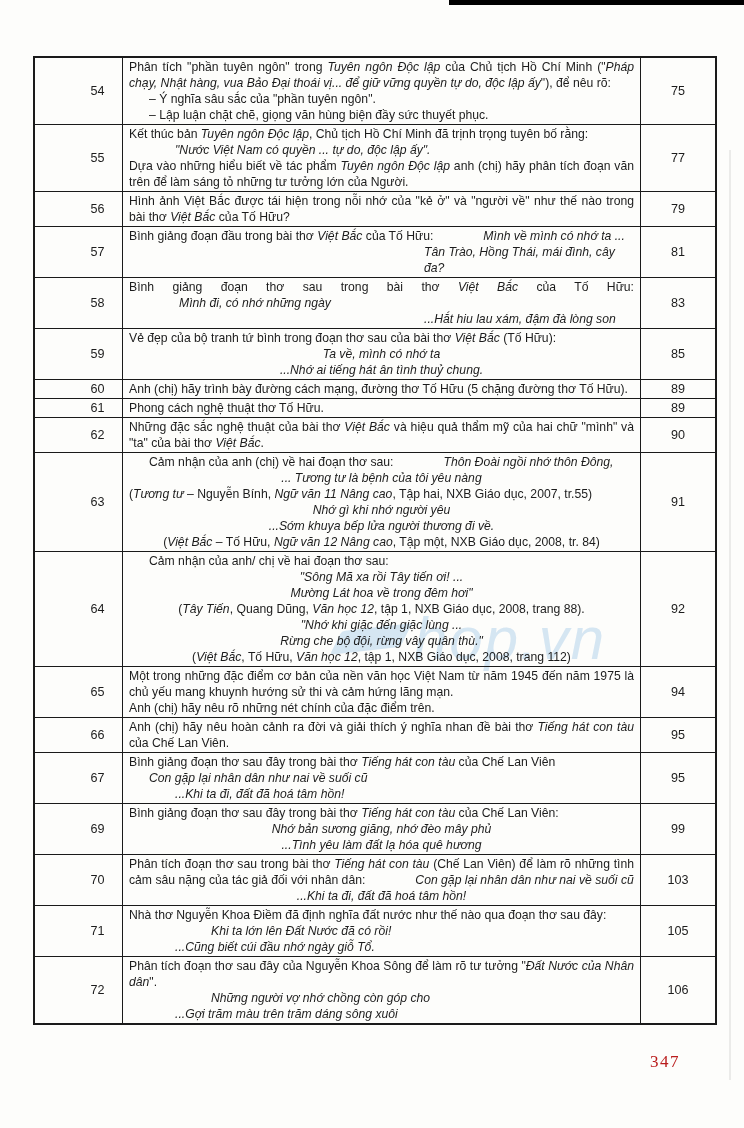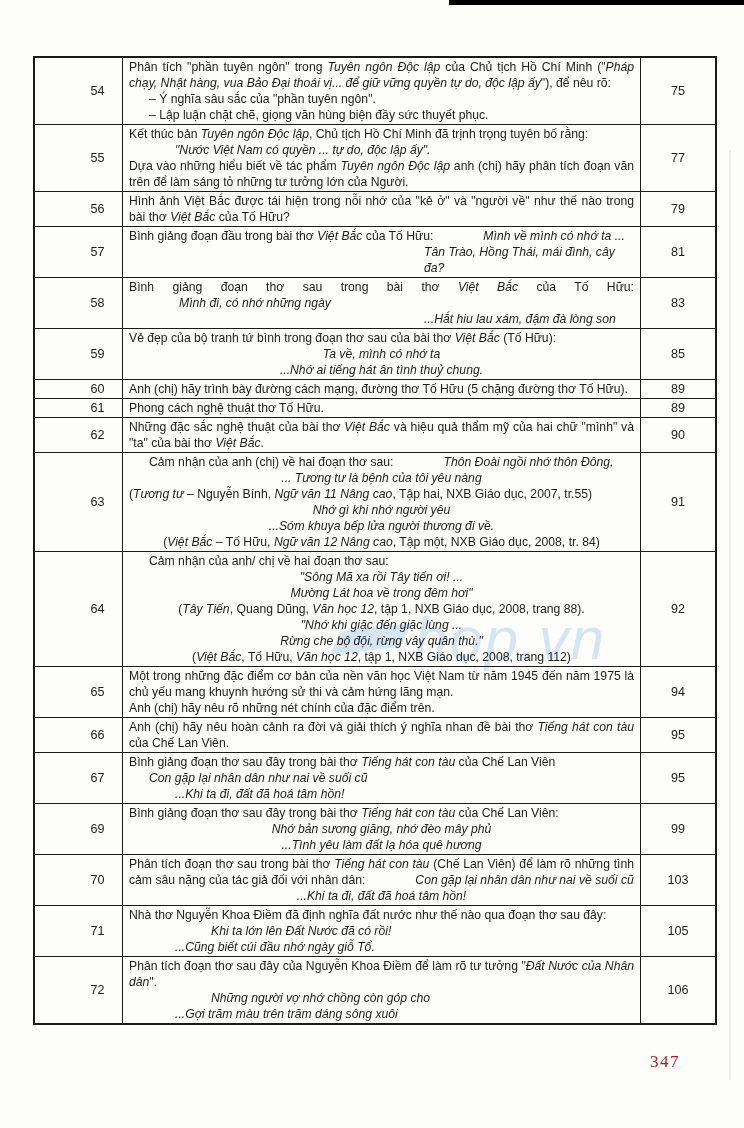--- a/index.html
+++ b/index.html
@@ -223,21 +223,21 @@
           <td class="txt">
             <div class="line"><span>Nhà thơ Nguyễn Khoa Điềm đã định nghĩa đất nước như thế nào qua đoạn thơ sau đây:</span></div>
             <div class="line i3"><span class="it">Khi ta lớn lên Đất Nước đã có rồi!</span></div>
             <div class="line i2"><span class="it">...Cũng biết cúi đầu nhớ ngày giỗ Tổ.</span></div>
           </td>
           <td class="pg">105</td>
         </tr>
         <tr>
           <td class="num">72</td>
           <td class="txt">
-            <div class="line"><span>Phân tích đoạn thơ sau đây của Nguyễn Khoa Điềm để làm rõ tư tưởng "</span><span class="it">Đất Nước của Nhân dân</span><span>".</span></div>
+            <div class="line"><span>Phân tích đoạn thơ sau đây của Nguyễn Khoa Sông để làm rõ tư tưởng "</span><span class="it">Đất Nước của Nhân dân</span><span>".</span></div>
             <div class="line i3"><span class="it">Những người vợ nhớ chồng còn góp cho</span></div>
             <div class="line i2"><span class="it">...Gợi trăm màu trên trăm dáng sông xuôi</span></div>
           </td>
           <td class="pg">106</td>
         </tr>
       </tbody>
   </table>
 
   <div class="folio">347</div>
   <div class="scan-edge"></div>

